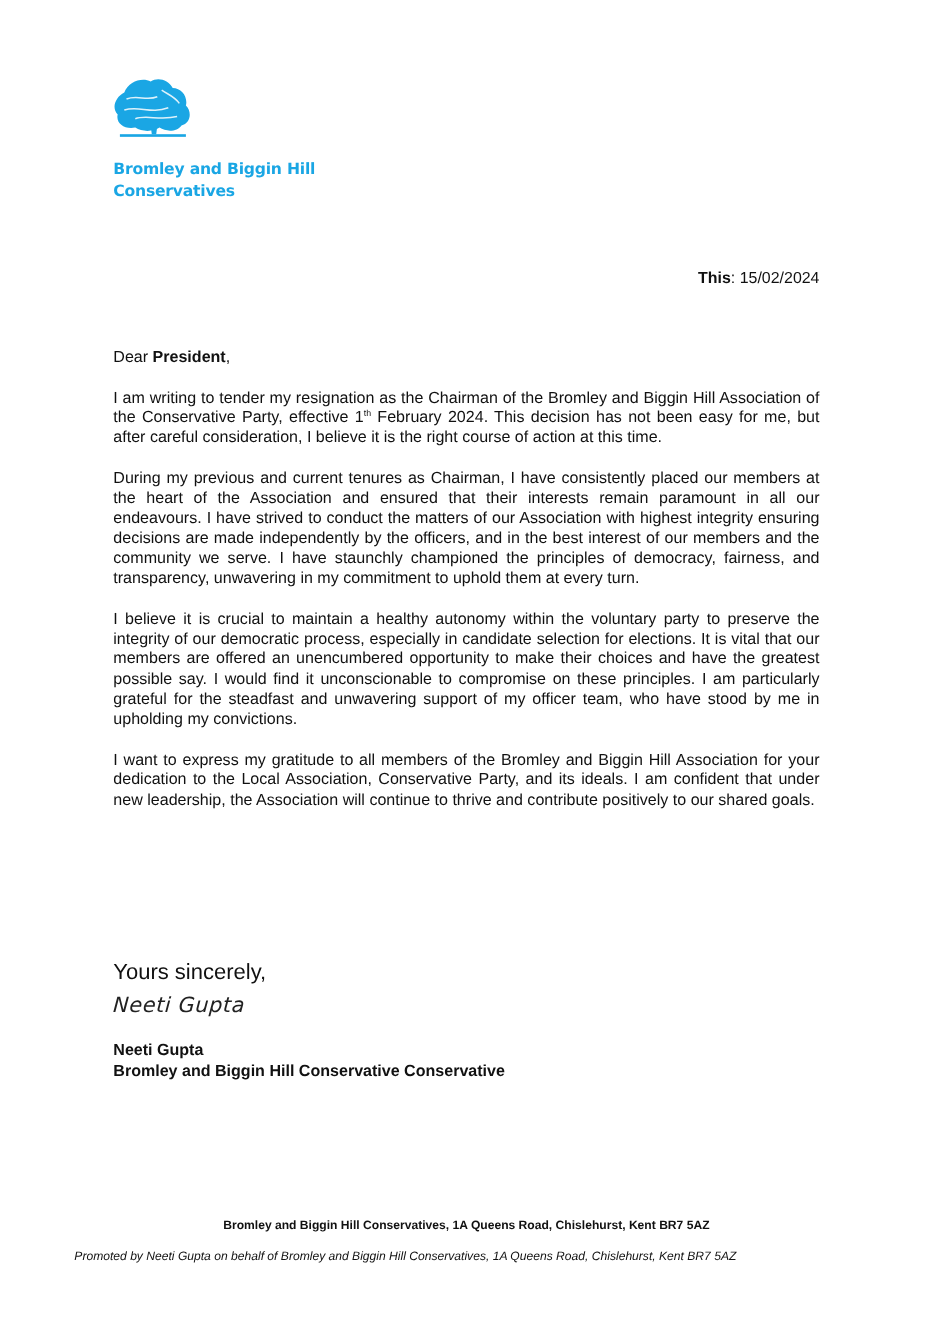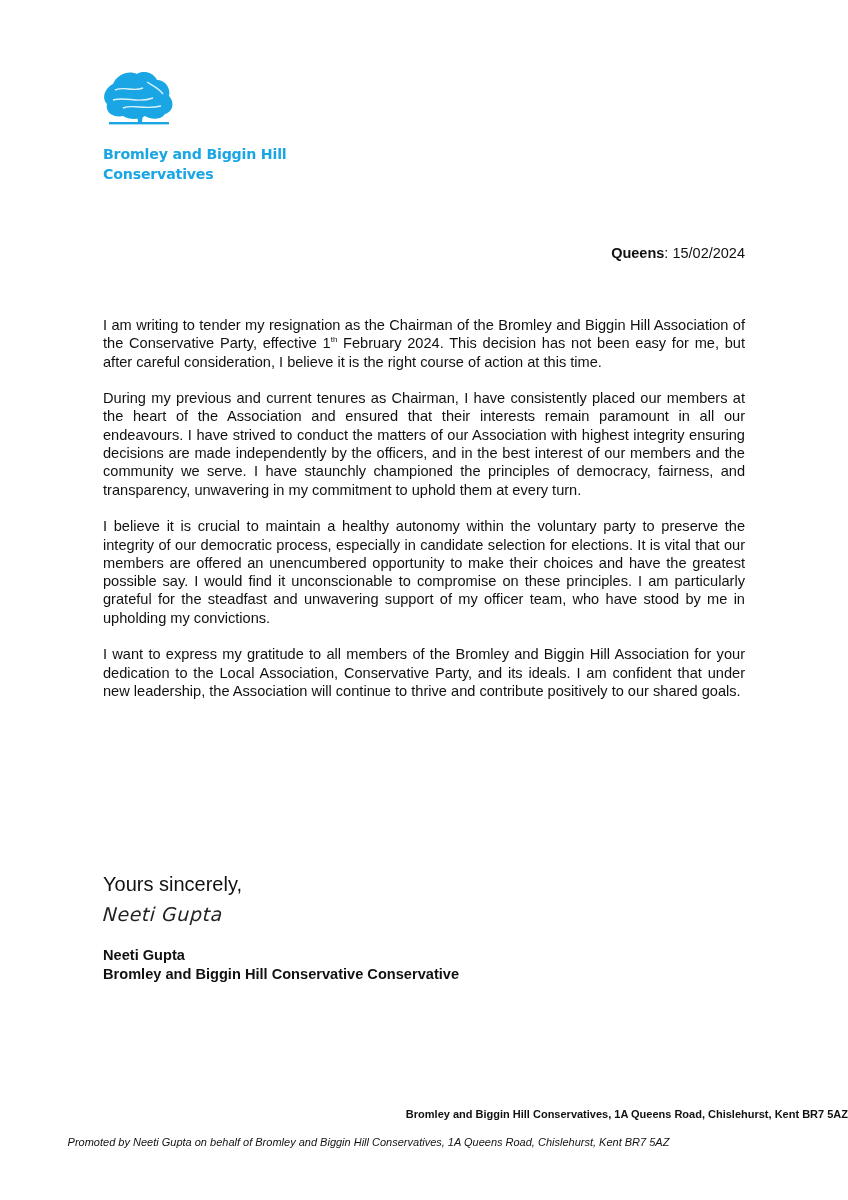--- a/index.html
+++ b/index.html
@@ -91,21 +91,21 @@
       line-height: 18.5px;
     }
     .sig-block .bold {
       font-weight: bold;
     }
     .footer-address {
       position: absolute;
       left: 0;
       width: 848px;
       top: 1107px;
-      text-align: right;
+      text-align: center;
       font-size: 11px;
       font-weight: bold;
       line-height: 14px;
     }
     .footer-promoted {
       position: absolute;
       left: 0;
       width: 737px;
       top: 1135px;
       text-align: center;
@@ -132,24 +132,25 @@
     </g>
   </svg>
 </div>
 
 <div class="logo-text">
   <div>Bromley and Biggin Hill</div>
   <div>Conservatives</div>
 </div>
 
 <div class="dated">
-  <b>Queens</b><span>: </span><span>15/02/2024</span>
+  <b>This</b><span>: </span><span>15/02/2024</span>
 </div>
 
 <div class="letter">
+  <p class="salutation"><span>Dear </span><b>President</b><span>,</span></p>
   <p><span>I am writing to tender my resignation as the Chairman of the Bromley and Biggin Hill Association of the Conservative Party, effective 1</span><sup>th</sup><span> February 2024. This decision has not been easy for me, but after careful consideration, I believe it is the right course of action at this time.</span></p>
   <p>During my previous and current tenures as Chairman, I have consistently placed our members at the heart of the Association and ensured that their interests remain paramount in all our endeavours. I have strived to conduct the matters of our Association with highest integrity ensuring decisions are made independently by the officers, and in the best interest of our members and the community we serve. I have staunchly championed the principles of democracy, fairness, and transparency, unwavering in my commitment to uphold them at every turn.</p>
   <p>I believe it is crucial to maintain a healthy autonomy within the voluntary party to preserve the integrity of our democratic process, especially in candidate selection for elections. It is vital that our members are offered an unencumbered opportunity to make their choices and have the greatest possible say. I would find it unconscionable to compromise on these principles. I am particularly grateful for the steadfast and unwavering support of my officer team, who have stood by me in upholding my convictions.</p>
   <p>I want to express my gratitude to all members of the Bromley and Biggin Hill Association for your dedication to the Local Association, Conservative Party, and its ideals. I am confident that under new leadership, the Association will continue to thrive and contribute positively to our shared goals.</p>
 </div>
 
 <div class="closing">Yours sincerely,</div>
 
 <div class="signature">Neeti Gupta</div>
 

